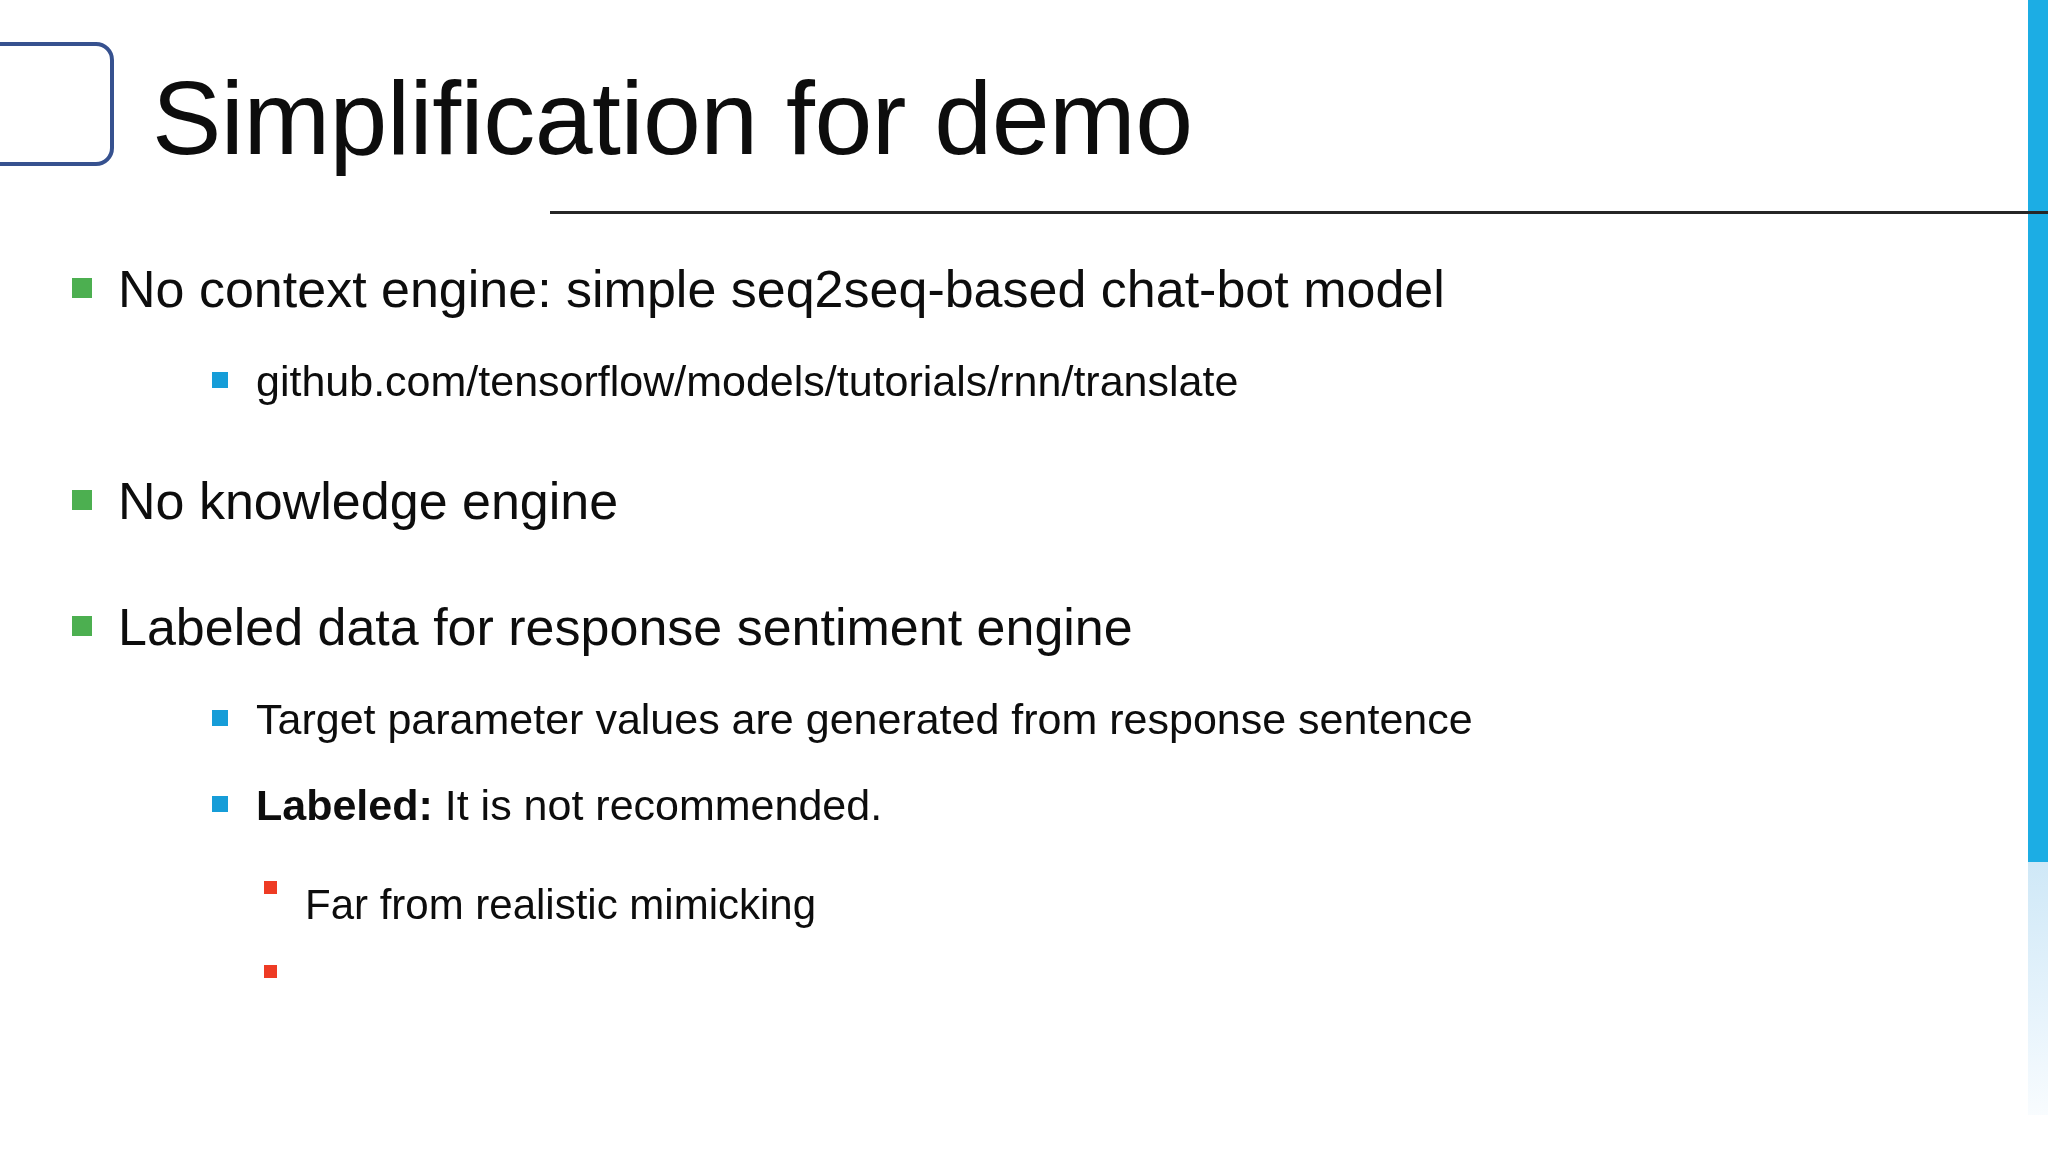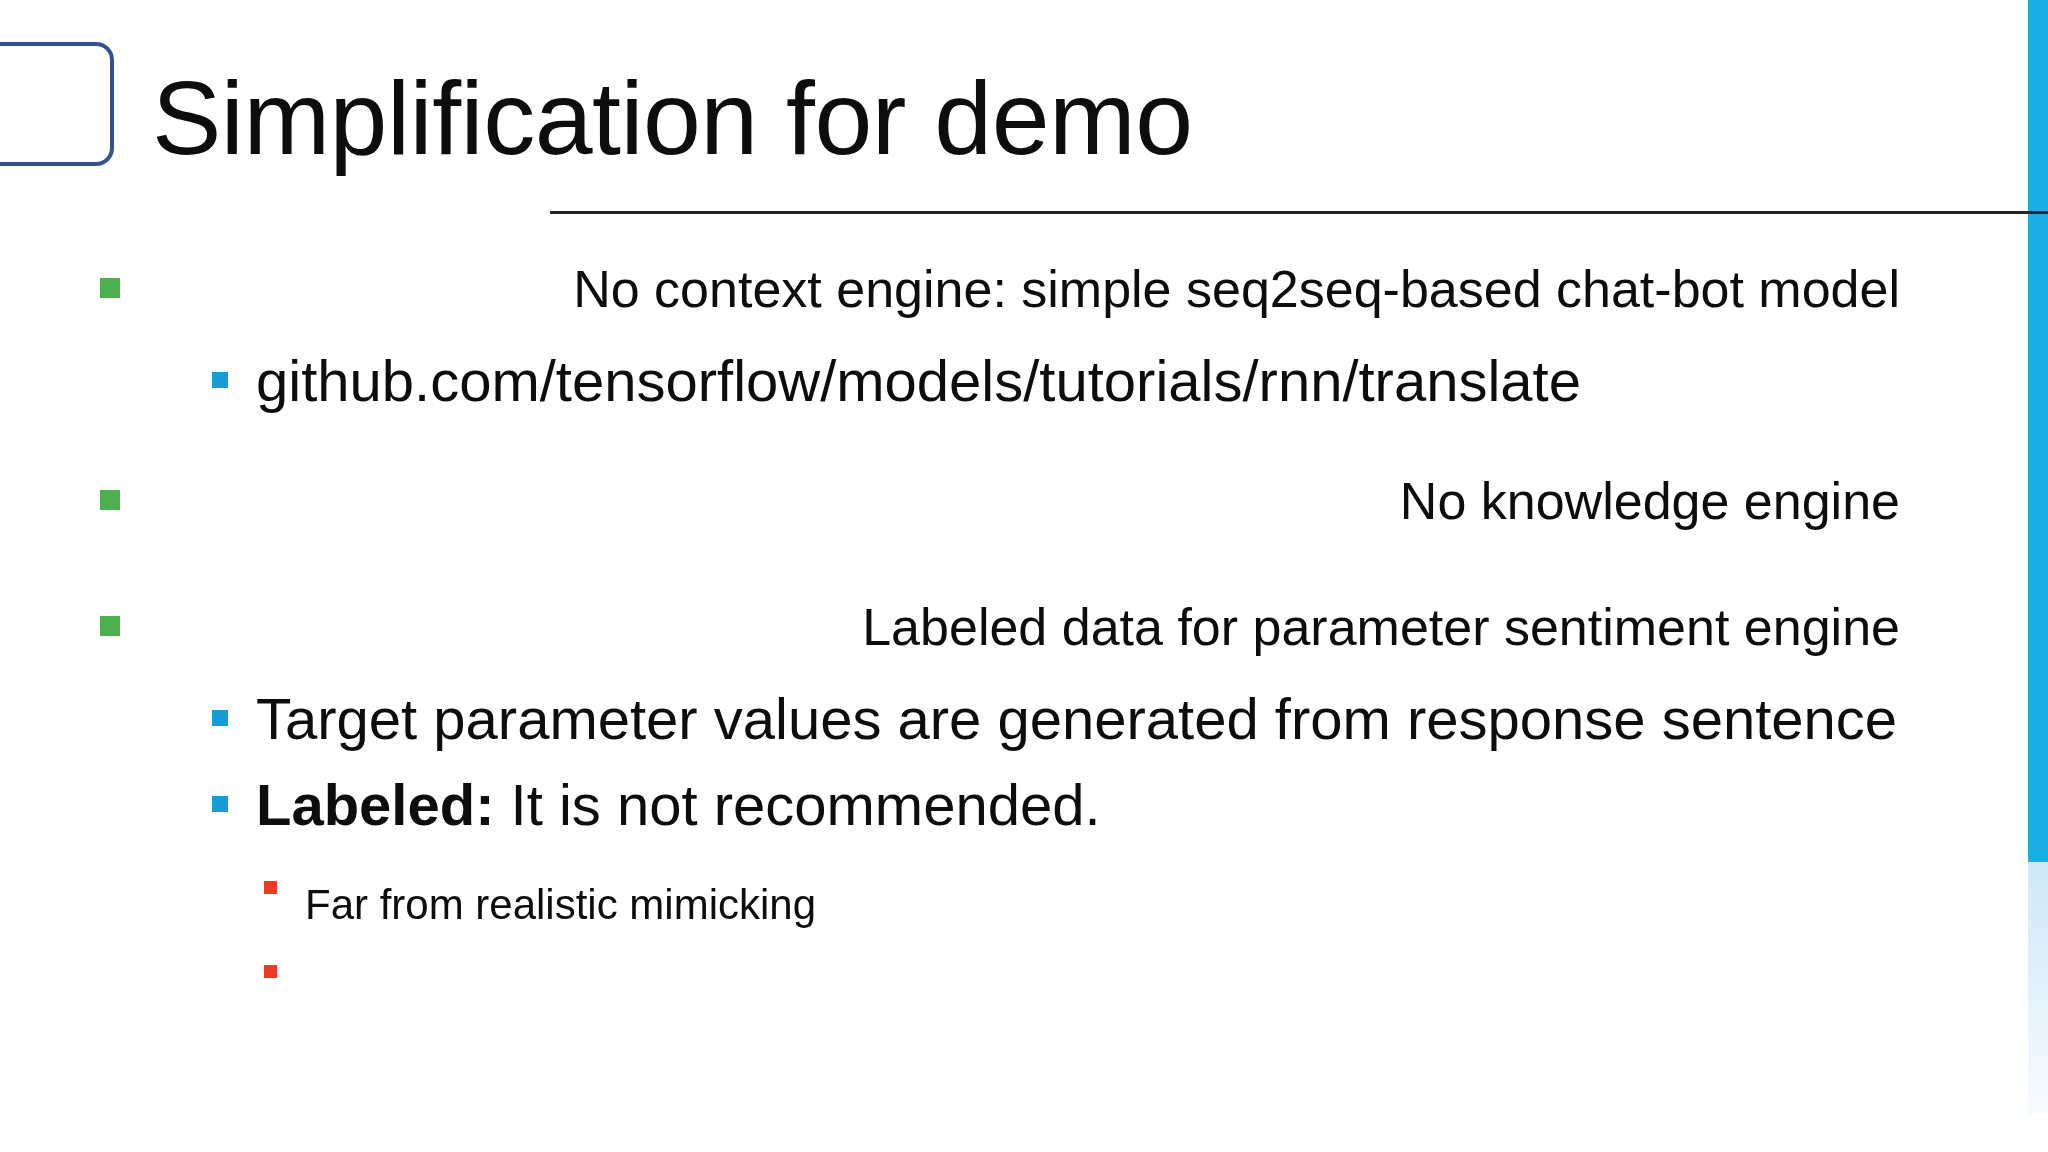--- a/index.html
+++ b/index.html
@@ -105,24 +105,23 @@
     color: #0d0d0d;
     font-weight: 400;
     white-space: nowrap;
   }
   .bullet-text b {
     font-weight: 700;
   }
 
   
   .lvl1 {
-    padding-left: 100px;
+    padding-left: 72px;
     margin-bottom: 10px;
     min-height: 86px;
-    text-align: right;
   }
   .lvl1 .bullet-marker {
     width: 20px;
     height: 20px;
     background: #4caf50;
     margin-top: 26px;
     margin-right: 26px;
   }
   .lvl1 .bullet-text {
     font-size: 52px;
@@ -136,21 +135,21 @@
     min-height: 76px;
   }
   .lvl2 .bullet-marker {
     width: 16px;
     height: 16px;
     background: #169dd8;
     margin-top: 24px;
     margin-right: 28px;
   }
   .lvl2 .bullet-text {
-    font-size: 58px;
+    font-size: 43px;
     line-height: 66px;
   }
 
   
   .lvl3 {
     padding-left: 264px;
     margin-bottom: 6px;
     min-height: 70px;
   }
   .lvl3 .bullet-marker {
@@ -197,21 +196,21 @@
 
     <div class="bullet-row lvl1">
       <span class="bullet-marker"></span>
       <span class="bullet-text">No knowledge engine</span>
     </div>
 
     <div class="spacer-md"></div>
 
     <div class="bullet-row lvl1">
       <span class="bullet-marker"></span>
-      <span class="bullet-text">Labeled data for parameter sentiment engine</span>
+      <span class="bullet-text">Labeled data for response sentiment engine</span>
     </div>
 
     <div class="bullet-row lvl2">
       <span class="bullet-marker"></span>
       <span class="bullet-text">Target parameter values are generated from response sentence</span>
     </div>
 
     <div class="bullet-row lvl2">
       <span class="bullet-marker"></span>
       <span class="bullet-text"><b>Labeled:</b><span> It is not recommended.</span></span>

